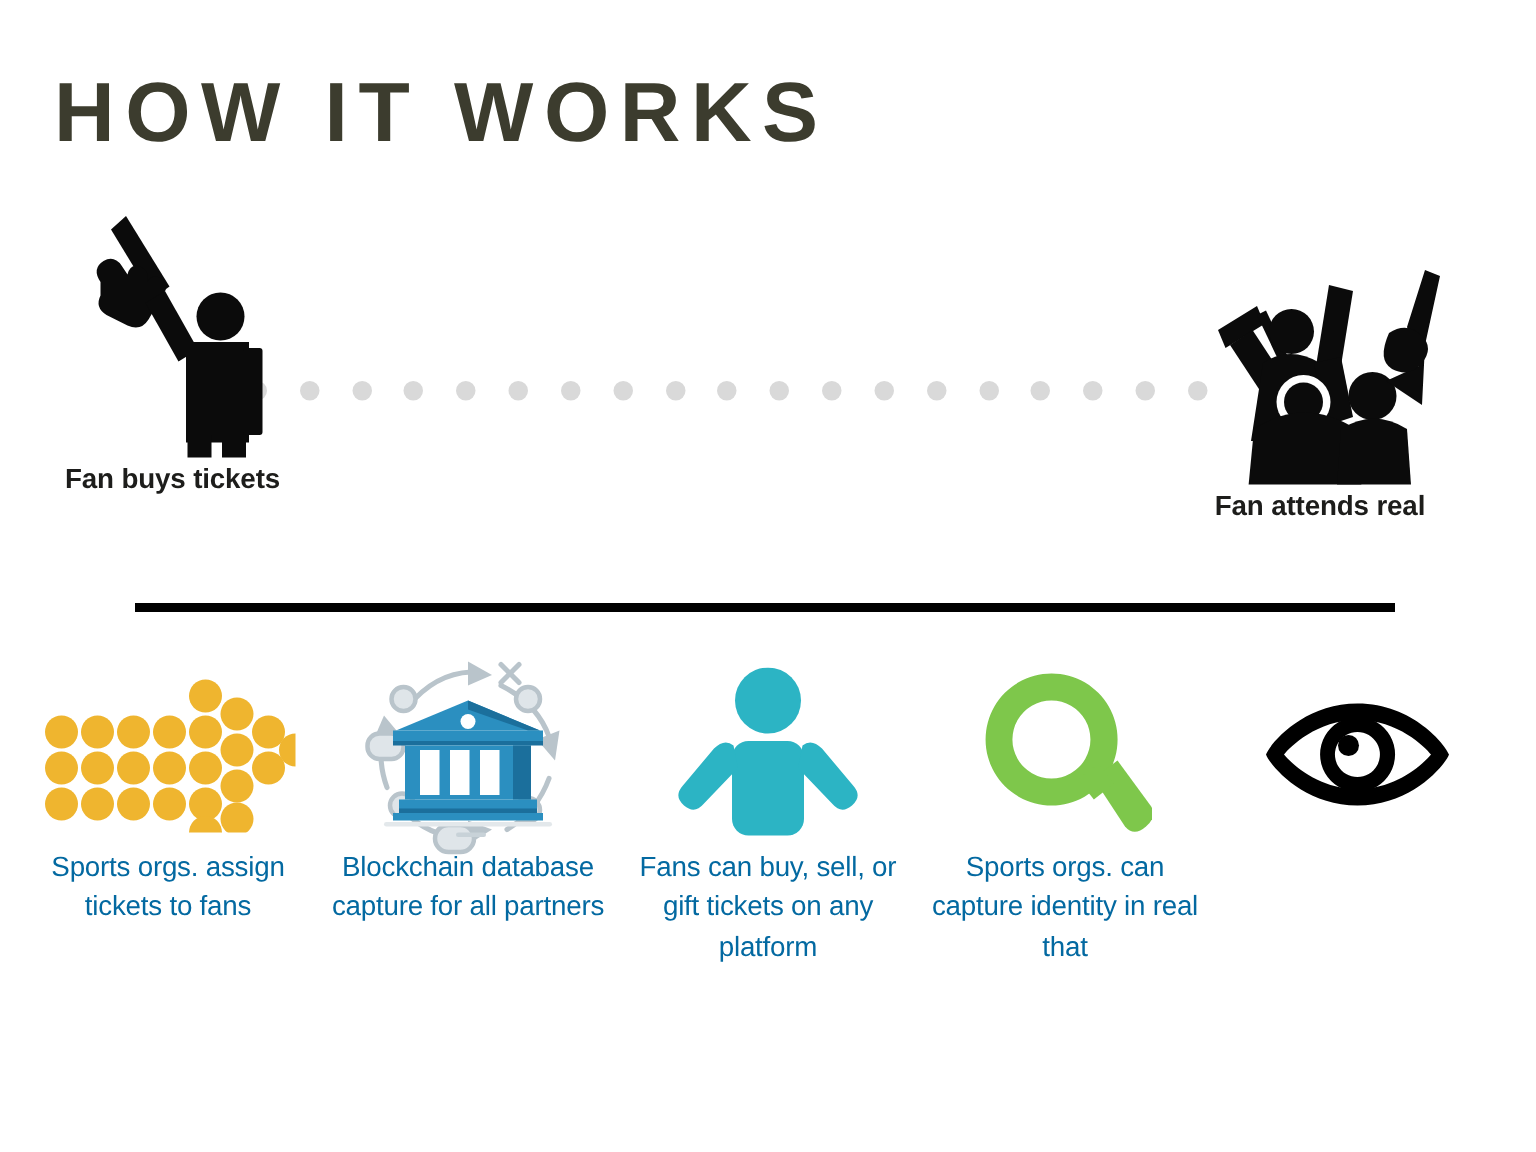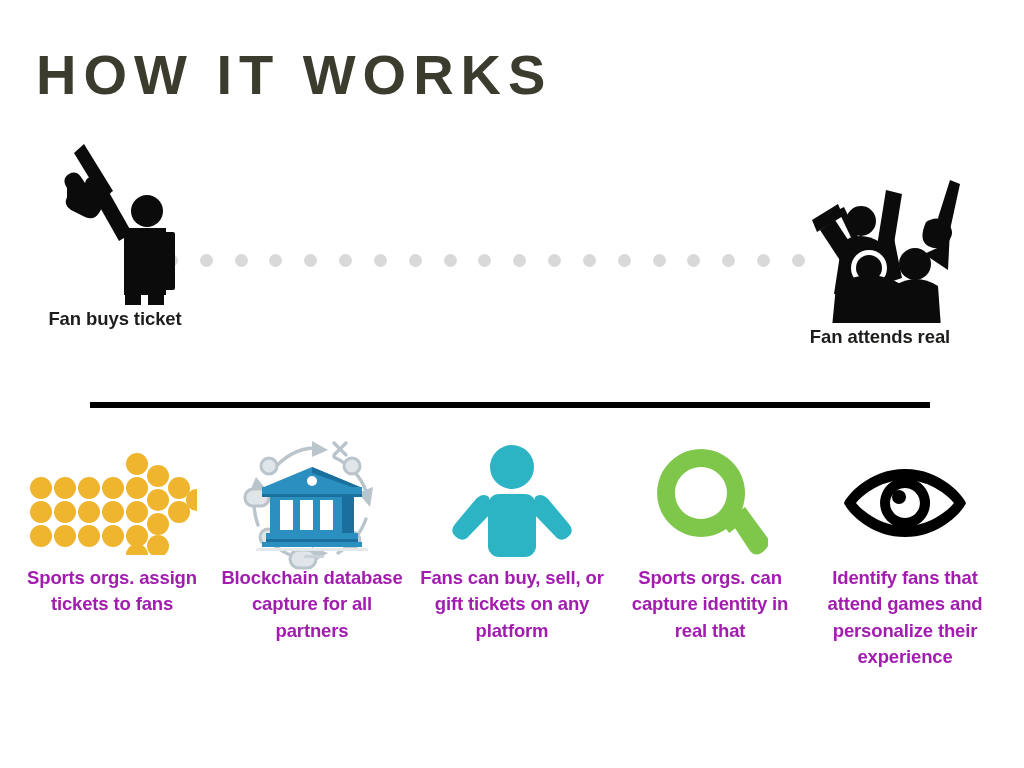--- a/index.html
+++ b/index.html
@@ -108,23 +108,23 @@
   #feature-4 { left: 805px; }
 
   .feature-art {
     height: 125px;
     display: flex;
     align-items: center;
     justify-content: center;
   }
   .feature-label {
     font-size: 18.5px;
-    font-weight: bold;
+    font-weight: normal;
     line-height: 1.42;
-    color: #a21caf;
+    color: #0369a1;
     padding: 0 4px;
     letter-spacing: -0.15px;
   }
 </style>
 </head>
 <body>
 
 <div id="page-title">HOW IT WORKS</div>
 
 <div id="journey">
@@ -176,21 +176,21 @@
 
           <rect x="74" y="88" width="42" height="67"></rect>
 
           <rect x="112" y="92" width="13" height="58" rx="2"></rect>
 
           <rect x="75" y="150" width="16" height="70"></rect>
           <rect x="98" y="150" width="16" height="70"></rect>
         </g>
       </svg>
     </div>
-    <div class="journey-label">Fan buys ticket</div>
+    <div class="journey-label">Fan buys tickets</div>
   </div>
 
   <div class="journey-step" id="journey-step-end">
     <div class="journey-art">
       <svg width="165" height="165" viewBox="0 0 165 165" style="margin-top:18px">
         <g fill="#0b0b0b">
 
           <path d="M14 62 L40 46 L45 58 L19 74 Z"></path>
           <path d="M40 52 L46 49 L74 108 L68 111 Z"></path>
 
@@ -365,15 +365,14 @@
           <path d="M63 6 C26 6 4 34 2 40 C4 46 26 74 63 74 C100 74 122 46 124 40 C122 34 100 6 63 6 Z
                    M63 17 C90 17 108 35 112 40 C108 45 90 63 63 63 C36 63 18 45 14 40 C18 35 36 17 63 17 Z" fill-rule="evenodd"></path>
 
           <path d="M63 15 a25 25 0 1 0 0.1 0 Z
                    M63 25 a15 15 0 1 1 -0.1 0 Z" fill-rule="evenodd"></path>
 
           <circle cx="57" cy="34" r="7"></circle>
         </g>
       </svg>
     </div>
-    <div class="feature-label">Identify fans that attend games and personalize their experience</div>
   </div>
 </div>
 
 </body></html>

